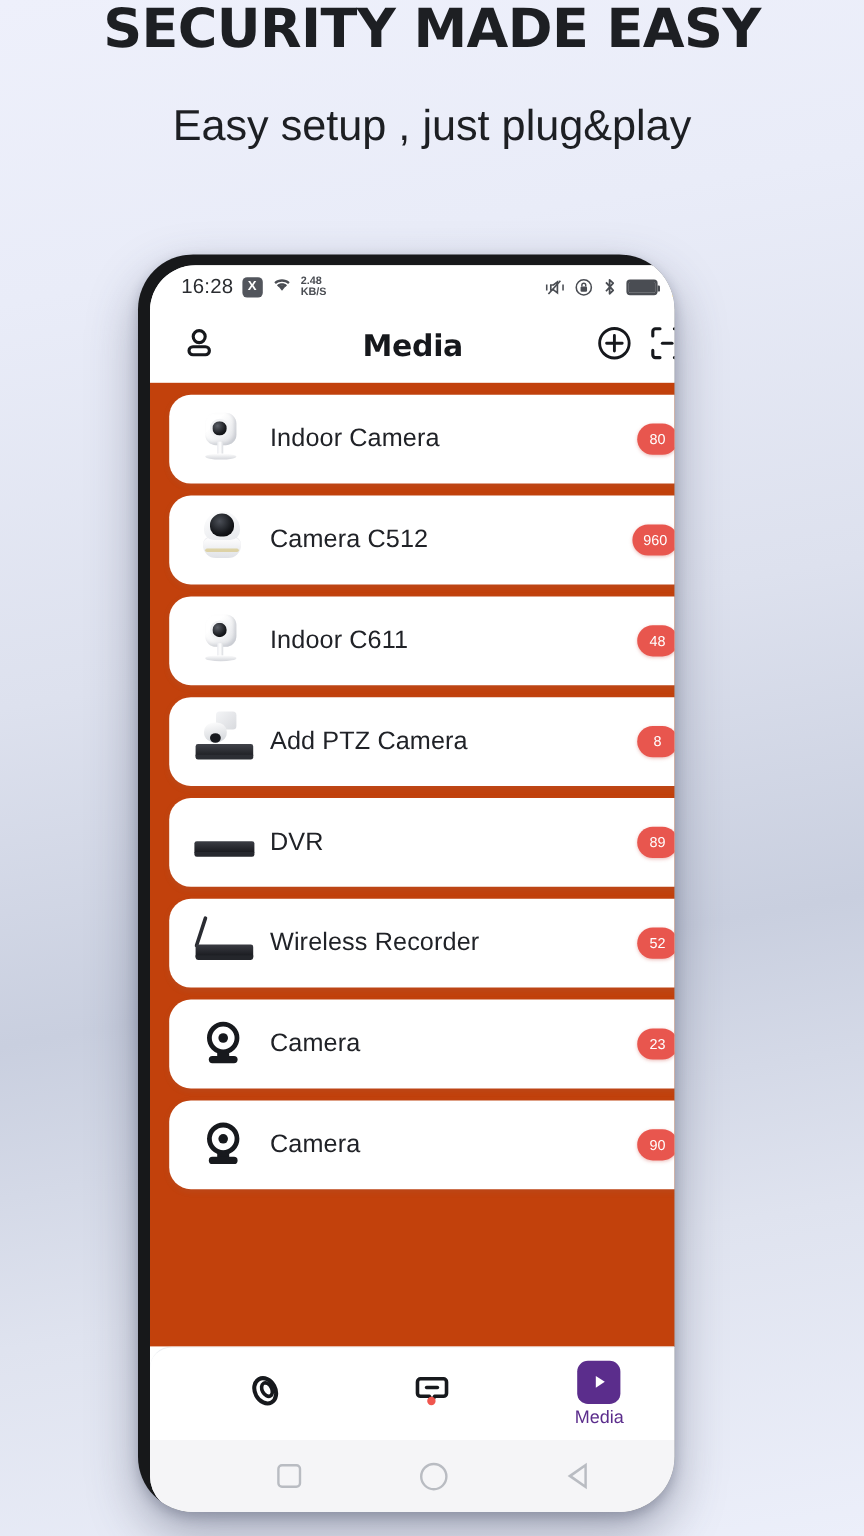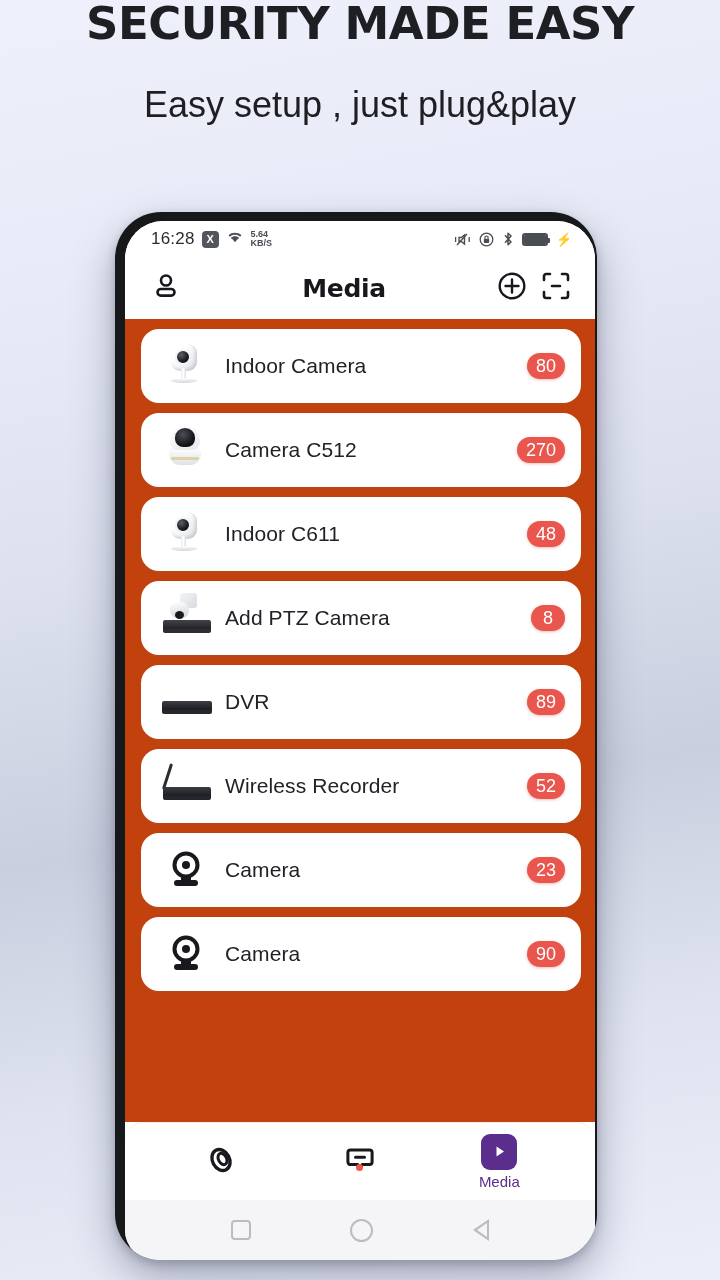--- a/index.html
+++ b/index.html
@@ -19,21 +19,21 @@
     font-family:"DejaVu Sans", sans-serif;
   }
   .promo-sub {
     margin-top:37px; font-size:36px; color:#1d1f23; font-weight:400;
     font-family:"Liberation Sans", sans-serif;
   }
 
   
   .phone-wrap { position:absolute; left:115px; top:212px; width:490px; height:1048px; }
   .phone {
-    width:482px; height:1048px;
+    width:447px; height:1048px;
     background:#17181a; border-radius:46px;
     padding:9px 24px 0 10px;
     box-shadow:0 18px 42px rgba(60,66,90,.40), 0 4px 10px rgba(40,46,70,.25);
     position:relative; overflow:hidden;
   }
   .screen {
     width:470px; height:1039px;
     background:#ffffff; border-radius:38px 38px 30px 30px;
     overflow:hidden; position:relative;
     display:flex; flex-direction:column;
@@ -87,21 +87,21 @@
     width:62px; height:62px; flex:0 0 62px; position:relative;
     display:flex; align-items:center; justify-content:center;
   }
   .card-label {
     margin-left:8px; font-size:21px; color:#202227; font-weight:400;
     font-family:"Liberation Sans", sans-serif; letter-spacing:.1px;
   }
   .badge {
     margin-left:auto; min-width:34px; height:26px; padding:0 9px;
     background:#e8564e; border-radius:14px; color:#fff;
-    font-size:18px; display:flex; align-items:center; justify-content:center;
+    font-size:12px; display:flex; align-items:center; justify-content:center;
     box-shadow:0 1px 3px rgba(200,70,60,.35);
   }
 
   
   .bottomnav {
     height:78px; flex:0 0 78px; background:#fff;
     border-top:1px solid #eceef2; border-radius:18px 18px 0 0;
     display:flex; align-items:center; justify-content:space-around;
     padding:0 26px;
   }
@@ -173,21 +173,21 @@
         <span class="sb-time">16:28</span>
         <span class="sb-x">X</span>
         <span>
           <svg width="18" height="14" viewBox="0 0 18 14">
                 <path d="M9 12.2 6.1 8.8c1.6-1.3 4.2-1.3 5.8 0z" fill="#4a4d53"></path>
                 <path d="M2.6 5.2C6.2 2 11.8 2 15.4 5.2l-1.3 1.5C11.2 4.1 6.8 4.1 3.9 6.7z" fill="#4a4d53"></path>
                 <path d="M4.8 7.7c2.4-2.1 6-2.1 8.4 0l-1.3 1.5c-1.7-1.5-4.1-1.5-5.8 0z" fill="#4a4d53"></path>
               </svg>
         </span>
         <span>
-          <div class="sb-speed">5.64</div>
+          <div class="sb-speed">2.48</div>
           <div class="sb-speed">KB/S</div>
         </span>
       </div>
       <div class="sb-right">
         <span>
           <svg width="17" height="15" viewBox="0 0 17 15">
                 <path d="M5 5.5h2.2L10.5 3v9L7.2 9.5H5z" fill="none" stroke="#4a4d53" stroke-width="1.4"></path>
                 <line x1="3" y1="13" x2="13" y2="2" stroke="#4a4d53" stroke-width="1.4"></line>
                 <path d="M1.6 5v5M15.2 5v5" stroke="#4a4d53" stroke-width="1.3"></path>
               </svg>
@@ -252,21 +252,21 @@
       </div>
 
       <div class="card">
         <div class="card-thumb">
           <span class="pa ptz-body"></span>
               <span class="pa ptz-head"></span>
           <span class="pa ptz-lens"></span>
               <span class="pa ptz-ring"></span>
         </div>
         <span class="card-label">Camera C512</span>
-        <span class="badge">270</span>
+        <span class="badge">960</span>
       </div>
 
       <div class="card">
         <div class="card-thumb">
           <span class="pa indoor-body"></span>
               <span class="pa indoor-neck"></span>
           <span class="pa indoor-base"></span>
               <span class="pa indoor-lens"></span>
         </div>
         <span class="card-label">Indoor C611</span>

